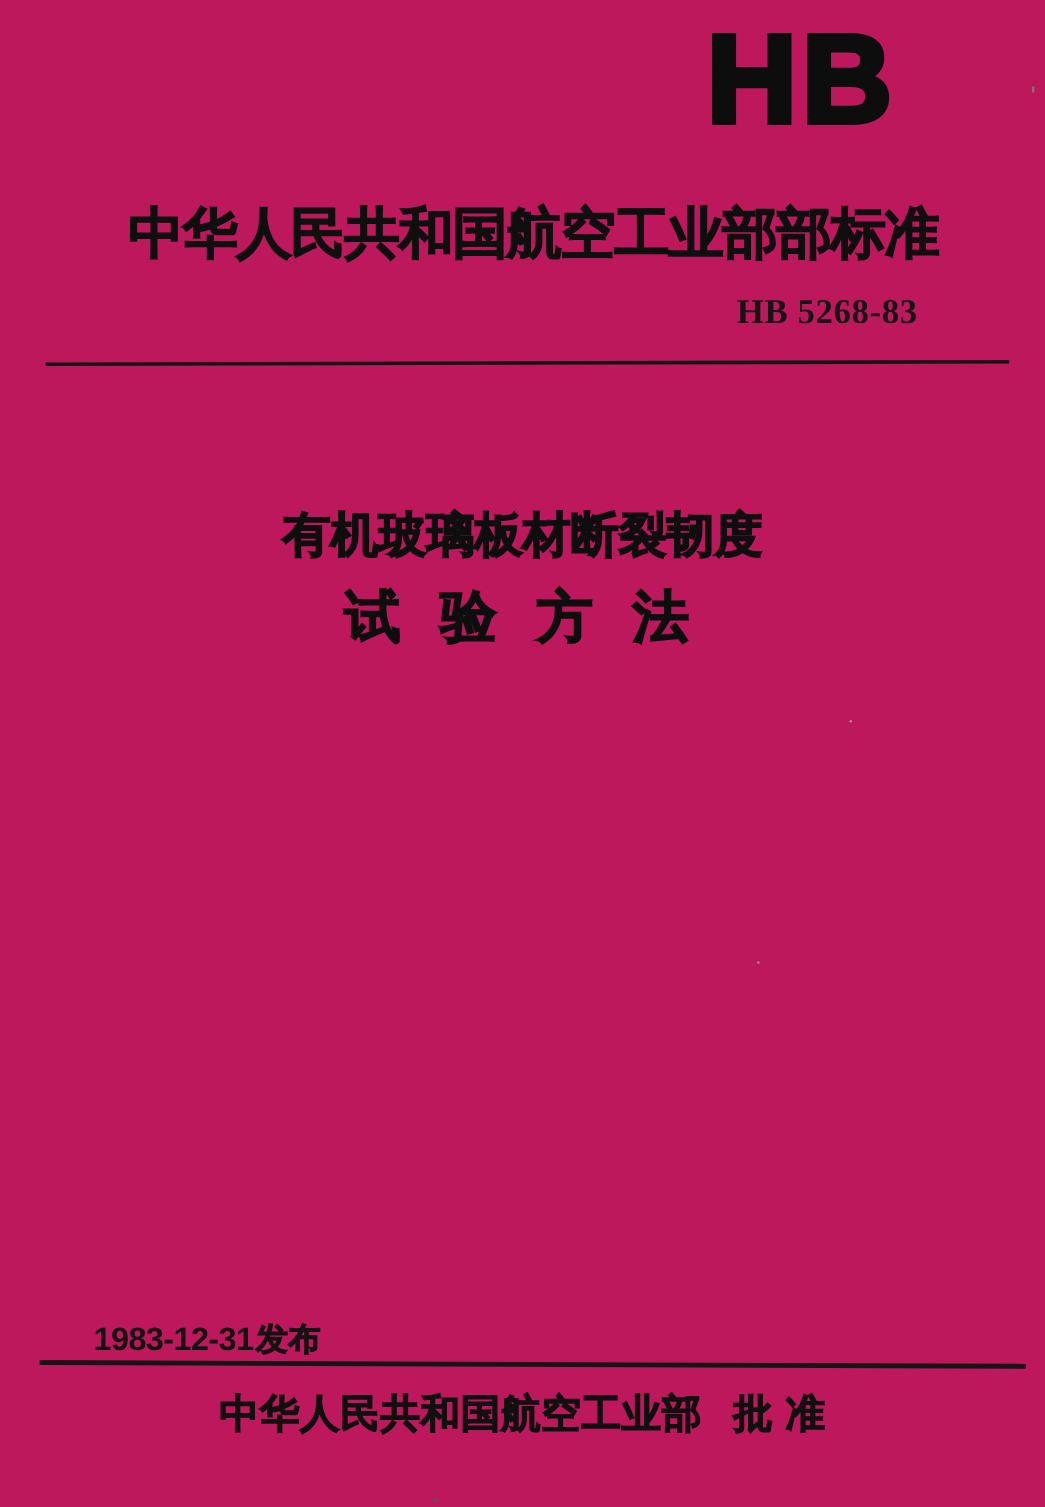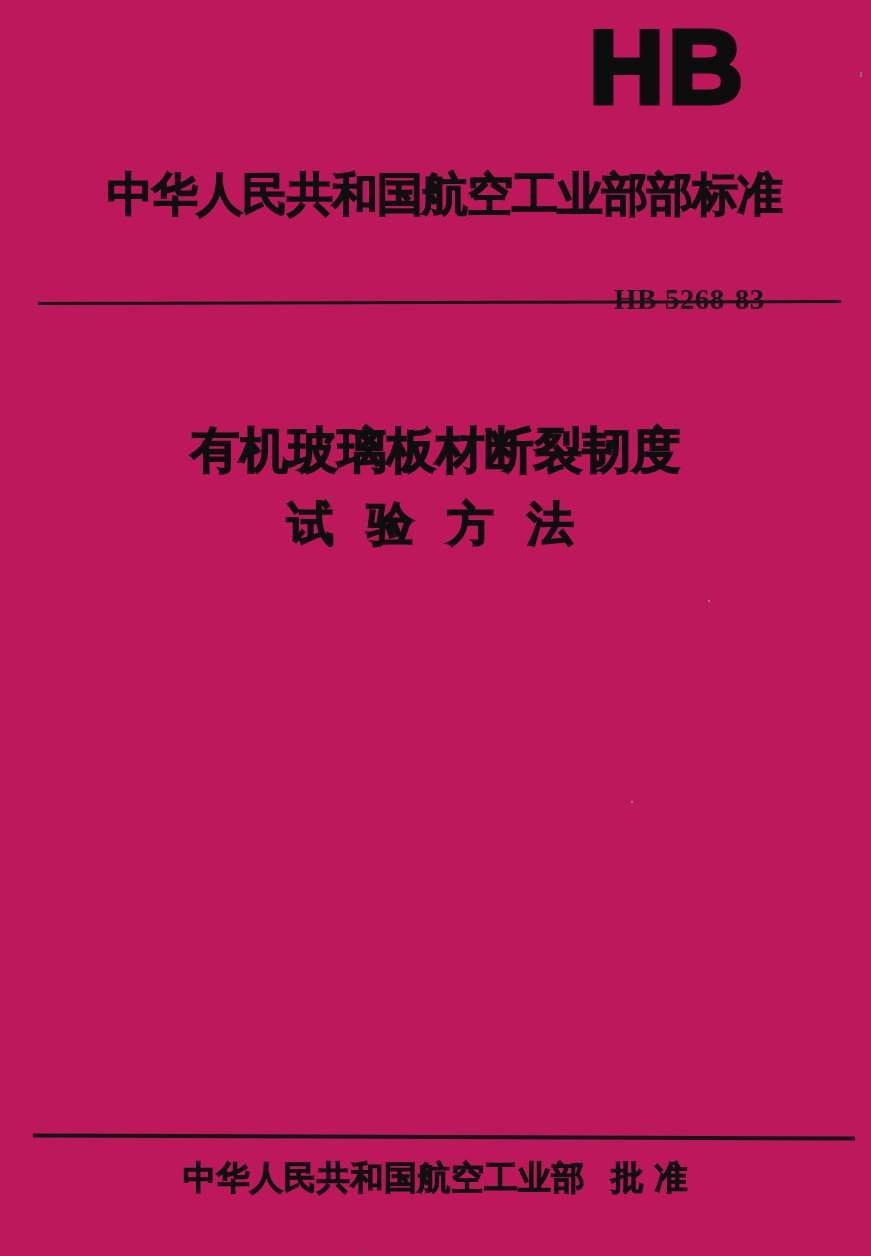--- a/index.html
+++ b/index.html
@@ -51,21 +51,20 @@
   
   .std-number {
     position: absolute;
     left: 614px;
     top: 244px;
     font-family: "Liberation Serif", "DejaVu Serif", serif;
     font-size: 29px;
     font-weight: 600;
     letter-spacing: 0.5px;
     color: #151515;
-    margin-top: 39px;
   }
 
   
   .rule {
     position: absolute;
     background: #151515;
   }
   .rule-top {
     left: 38px;
     top: 301px;
@@ -84,21 +83,21 @@
   
   .doc-title {
     position: absolute;
     left: 0;
     right: 0;
     top: 424px;
     text-align: center;
     color: #0e0e0e;
   }
   .title-line1 {
-    font-size: 49px;
+    font-size: 40px;
     font-weight: 900;
     letter-spacing: 0px;
     padding-left: 0;
     -webkit-text-stroke: 1.4px #0e0e0e;
     line-height: 1.1;
   }
   .title-line2 {
     margin-top: 20px;
     font-size: 47px;
     font-weight: 900;
@@ -177,20 +176,23 @@
   <div class="std-number">HB 5268-83</div>
 
   <div class="rule rule-top"></div>
 
   <div class="doc-title">
     <div class="title-line1">有机玻璃板材断裂韧度</div>
     <div class="title-line2">试 验 方 法</div>
   </div>
 
   <div class="dates-row">
+    <div class="date-issue">
+      <span class="num">1983-12-31</span><span class="cjk">发布</span>
+    </div>
   </div>
 
   <div class="rule rule-bottom"></div>
 
   <div class="approval">
     <span>中华人民共和国航空工业部</span><span class="gap"></span><span>批</span><span class="small-gap"></span><span>准</span>
   </div>
 
   <div class="speck s1"></div>
   <div class="speck s2"></div>

